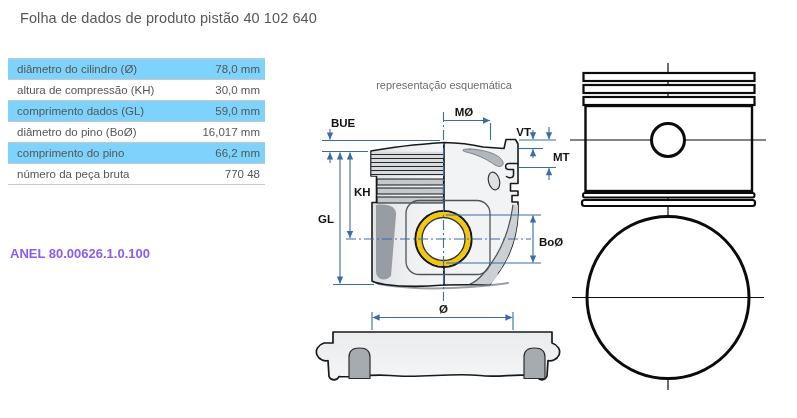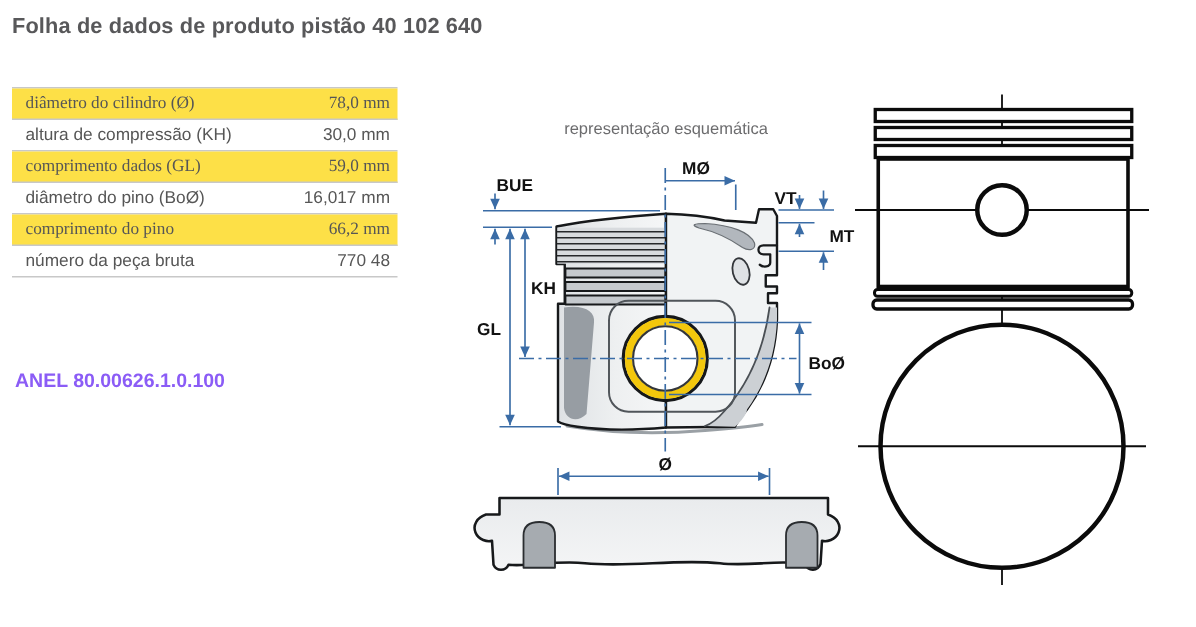--- a/index.html
+++ b/index.html
@@ -1,33 +1,33 @@
 <!DOCTYPE html>
 <html><head>
 <meta charset="utf-8">
 <style>
   html,body{margin:0;padding:0;}
   body{
     width:797px;height:418px;background:#ffffff;position:relative;overflow:hidden;
     font-family:"Liberation Sans",sans-serif;
   }
   .title{
-    position:absolute;left:8px;top:10px;font-size:14.5px;font-weight:bold;
+    position:absolute;left:20px;top:10px;font-size:14.5px;font-weight:normal;
     color:#58585a;letter-spacing:.1px;
   }
   .spec{
     position:absolute;left:8px;top:58px;width:257px;
     border-top:1px solid #c8c8c8;
   }
   .row{
     display:flex;justify-content:space-between;align-items:center;
     height:20px;border-bottom:1px solid #c8c8c8;
     font-size:11.5px;color:#565656;padding:0 5px 0 9px;background:#ffffff;
   }
-  .row.alt{background:#fde047;font-family:Liberation Serif, serif;}
+  .row.alt{background:#7dd3fc;}
   .row .lbl{white-space:nowrap;}
   .row .val{white-space:nowrap;text-align:left;}
   .anel{
     position:absolute;left:10px;top:246px;font-size:13px;font-weight:bold;color:#8b5cf6;
   }
   svg.schem{position:absolute;left:0;top:0;pointer-events:none;}
   svg text{font-family:"Liberation Sans",sans-serif;}
   .dimlabel{font-size:11.5px;font-weight:bold;fill:#121212;}
   .caption{font-size:11px;fill:#6c6c6e;}
 </style>

